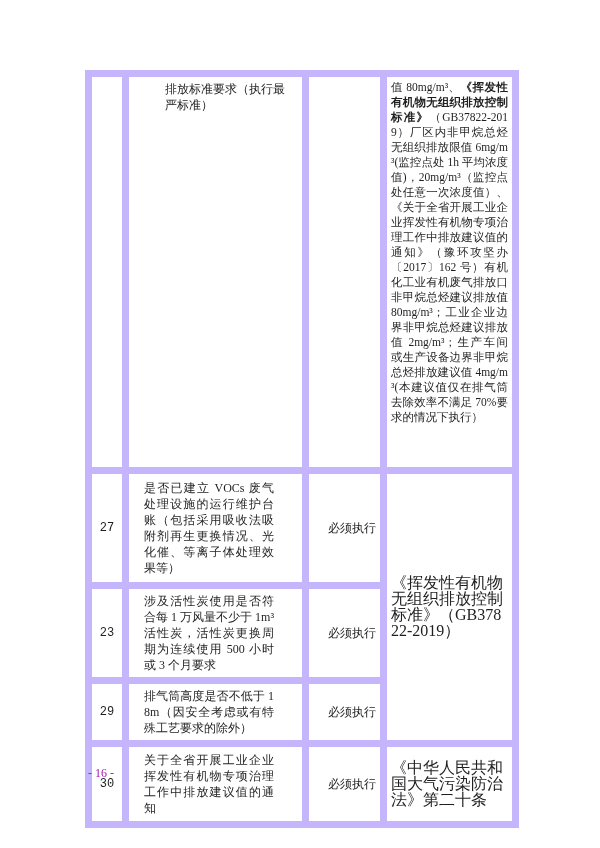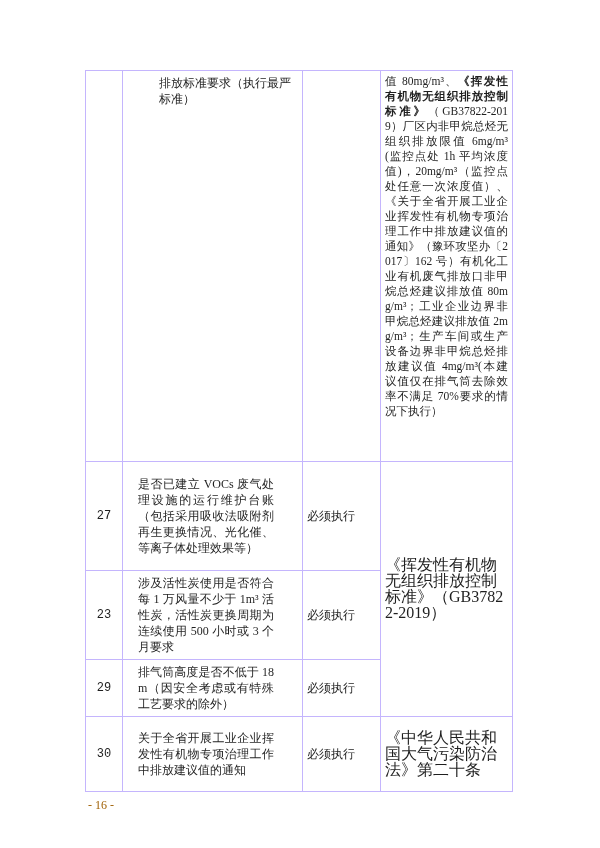--- a/index.html
+++ b/index.html
@@ -23,29 +23,29 @@
     width: 427px;
     border-collapse: collapse;
     table-layout: fixed;
   }
   col.col-no     { width: 37px; }
   col.col-content{ width: 180px; }
   col.col-req    { width: 78px; }
   col.col-basis  { width: 132px; }
 
   td {
-    border: 1px solid #c4b5fd;
+    border: 7px solid #c4b5fd;
     font-size: 12px;
     line-height: 16px;
     vertical-align: middle;
     padding: 2px 4px;
     word-break: break-all;
   }
   .c-num { text-align: center; font-family: Liberation Mono, monospace; }
-  .c-req { text-align: left; }
+  .c-req { text-align: right; }
   .c-content {
     text-align: justify;
     padding: 4px 28px 4px 15px;
   }
   .c-basis {
     text-align: justify;
     padding: 3px 4px;
     font-size: 11.5px;
     line-height: 15px;
   }
@@ -64,23 +64,23 @@
   
   tr.row-cont .c-num { height: 386px; }
   tr.r27 .c-num { height: 104px; }
   tr.r28 .c-num { height: 84px; }
   tr.r29 .c-num { height: 52px; }
   tr.r30 .c-num { height: 70px; }
 
   .footer {
     position: absolute;
     left: 88px;
-    top: 798px;
+    top: 766px;
     font-size: 12px;
-    color: #a16207;
+    color: #a21caf;
     text-align: center;
   }
 </style>
 </head>
 <body>
 
 <div class="page">
 
   <table class="checklist">
     <colgroup>

